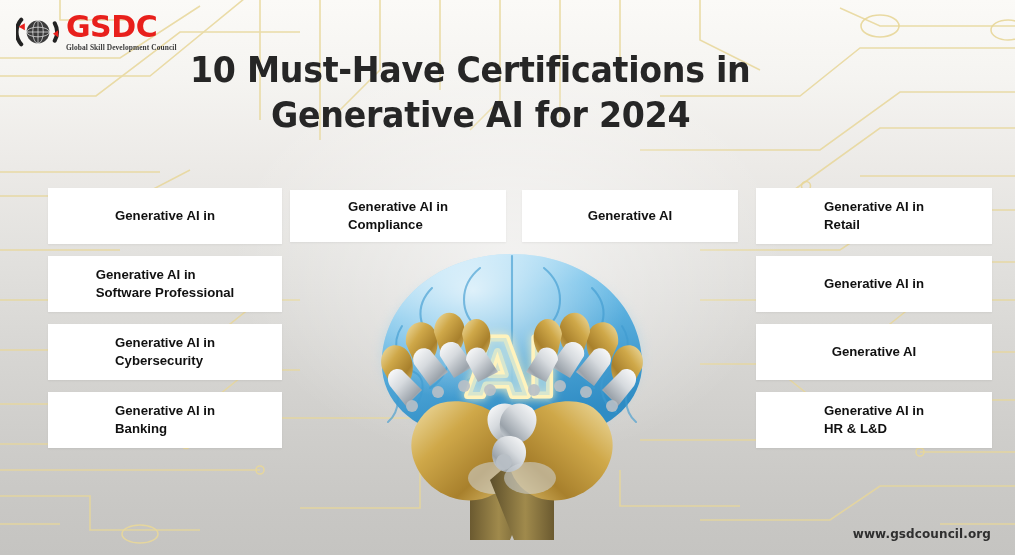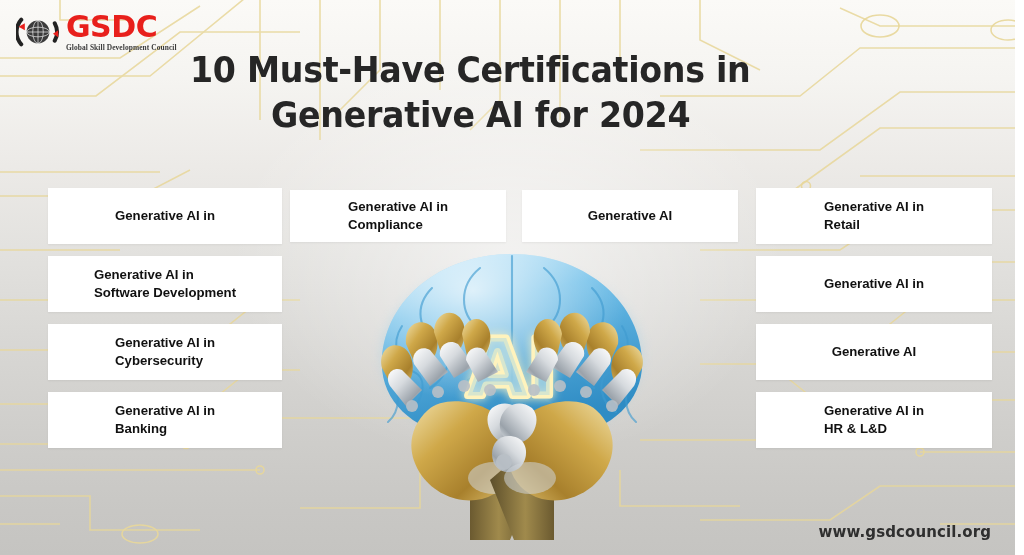--- a/index.html
+++ b/index.html
@@ -117,21 +117,21 @@
   .art svg { display: block; }
 
   
   .footer-url {
     position: absolute;
     right: 24px;
     bottom: 14px;
     color: #2f2f2f;
     font-family: "DejaVu Sans", sans-serif;
     font-weight: 700;
-    font-size: 15px;
+    font-size: 12px;
     letter-spacing: 0.1px;
   }
 </style>
 </head>
 <body>
 
 <div id="stage">
 
   <div class="circuit">
     <svg viewBox="0 0 1024 555" xmlns="http://www.w3.org/2000/svg">
@@ -370,21 +370,21 @@
   </div>
 
   <div class="card" style="left:48px;  top:188px; width:234px; height:56px;">
     <div>
       <span>Generative AI in</span>
     </div>
   </div>
   <div class="card" style="left:48px;  top:256px; width:234px; height:56px;">
     <div>
       <span>Generative AI in</span>
-      <span>Software Development</span>
+      <span>Software Professional</span>
     </div>
   </div>
   <div class="card" style="left:48px;  top:324px; width:234px; height:56px;">
     <div>
       <span>Generative AI in</span>
       <span>Cybersecurity</span>
     </div>
   </div>
   <div class="card" style="left:48px;  top:392px; width:234px; height:56px;">
     <div>

